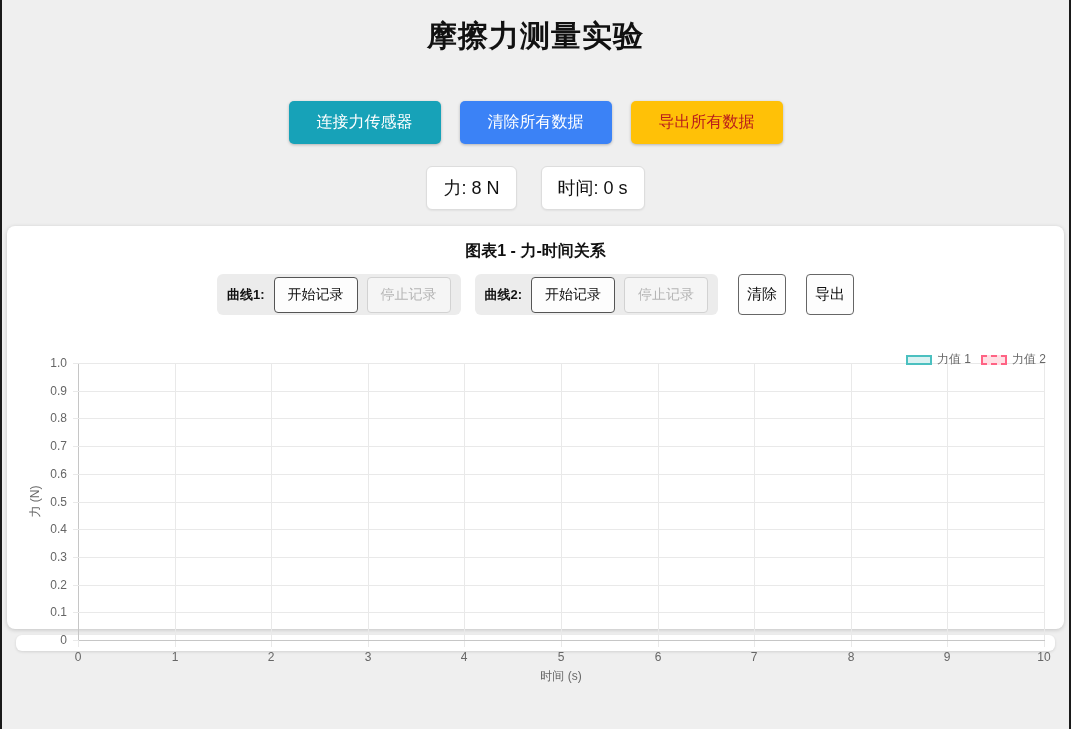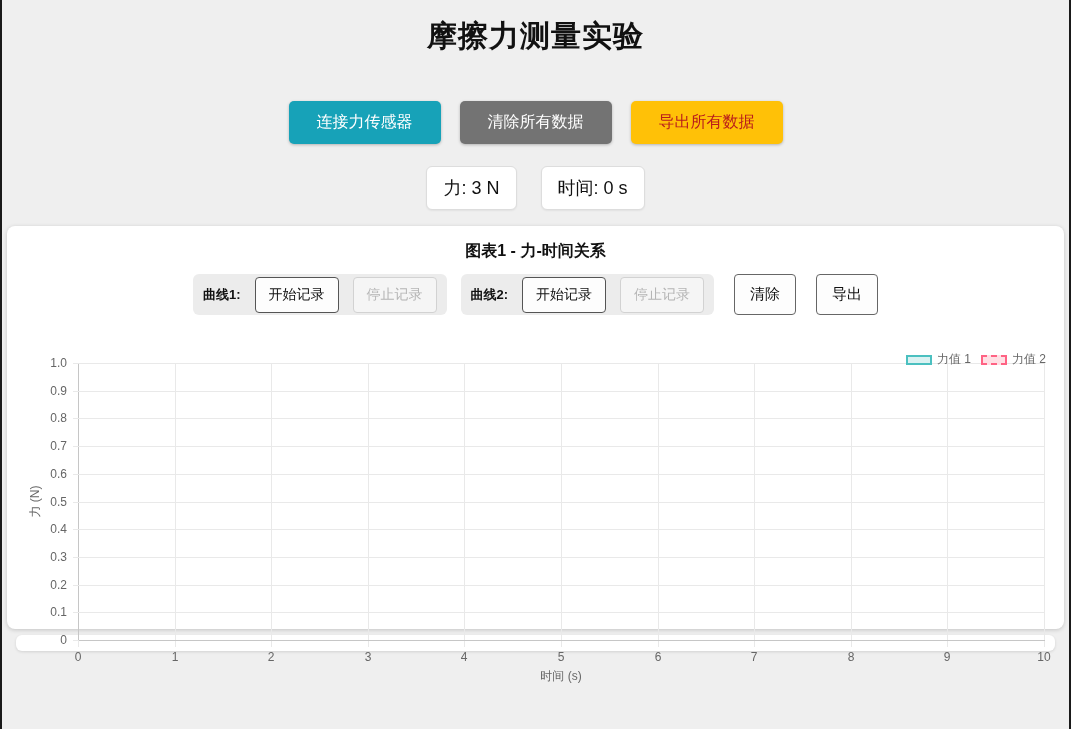--- a/index.html
+++ b/index.html
@@ -33,21 +33,21 @@
     border-radius: 5px;
     padding: 11px 28px;
     font-size: 16px;
     font-family: Liberation Mono, monospace;
     color: #fff;
     cursor: pointer;
     box-shadow: 0 1px 3px rgba(0,0,0,0.25);
   }
   .btn-teal   { background: #17a2b8; }
   .btn-green  { background: #2fa84f; }
-  .btn-red    { background: #737373; }
+  .btn-red    { background: #3b82f6; }
   .btn-yellow { background: #ffc107; color: #b91c1c; }
 
   .status-row {
     display: flex;
     justify-content: center;
     gap: 24px;
     margin-top: 22px;
   }
   .status-box {
     background: #fff;
@@ -78,21 +78,21 @@
     align-items: center;
     gap: 14px;
     margin-top: 12px;
   }
   .ctrl-group {
     background: #ececec;
     border-radius: 6px;
     padding: 4px 10px;
     display: flex;
     align-items: center;
-    gap: 14px;
+    gap: 9px;
     height: 41px;
   }
   .ctrl-label { font-size: 13px; font-weight: 700; }
   .rec-btn {
     background: #fdfdfd;
     border: 1px solid #555;
     border-radius: 4px;
     padding: 8px 13px;
     font-size: 14px;
     font-family: inherit;
@@ -102,21 +102,21 @@
   .rec-btn.disabled {
     color: #b5b5b5;
     border-color: #d2d2d2;
     background: #f5f5f5;
     cursor: default;
   }
   .plain-btn {
     background: #fdfdfd;
     border: 1px solid #666;
     border-radius: 4px;
-    padding: 10px 15px;
+    padding: 10px 8px;
     font-size: 15px;
     font-family: inherit;
     cursor: pointer;
     color: #111;
   }
   .gap-before { margin-left: 6px; }
 
   .chart-area {
     position: relative;
     margin-top: 12px;
@@ -157,21 +157,21 @@
 
   <h1 class="page-title">摩擦力测量实验</h1>
 
   <div class="btn-row">
     <button class="btn btn-teal">连接力传感器</button>
     <button class="btn btn-red">清除所有数据</button>
     <button class="btn btn-yellow">导出所有数据</button>
   </div>
 
   <div class="status-row">
-    <div class="status-box">力: 3 N</div>
+    <div class="status-box">力: 8 N</div>
     <div class="status-box">时间: 0 s</div>
   </div>
 
   <div class="card">
     <div class="card-title">图表1 - 力-时间关系</div>
 
     <div class="controls-row">
       <div class="ctrl-group">
         <span class="ctrl-label">曲线1:</span>
         <button class="rec-btn">开始记录</button>

